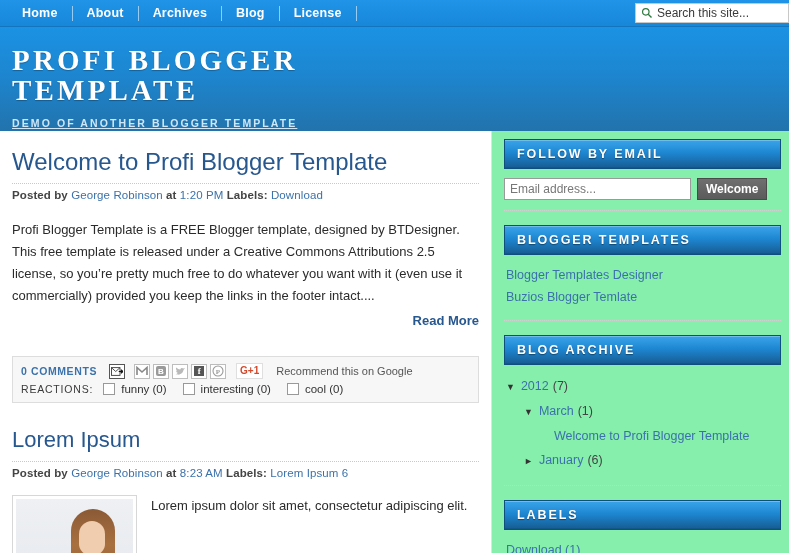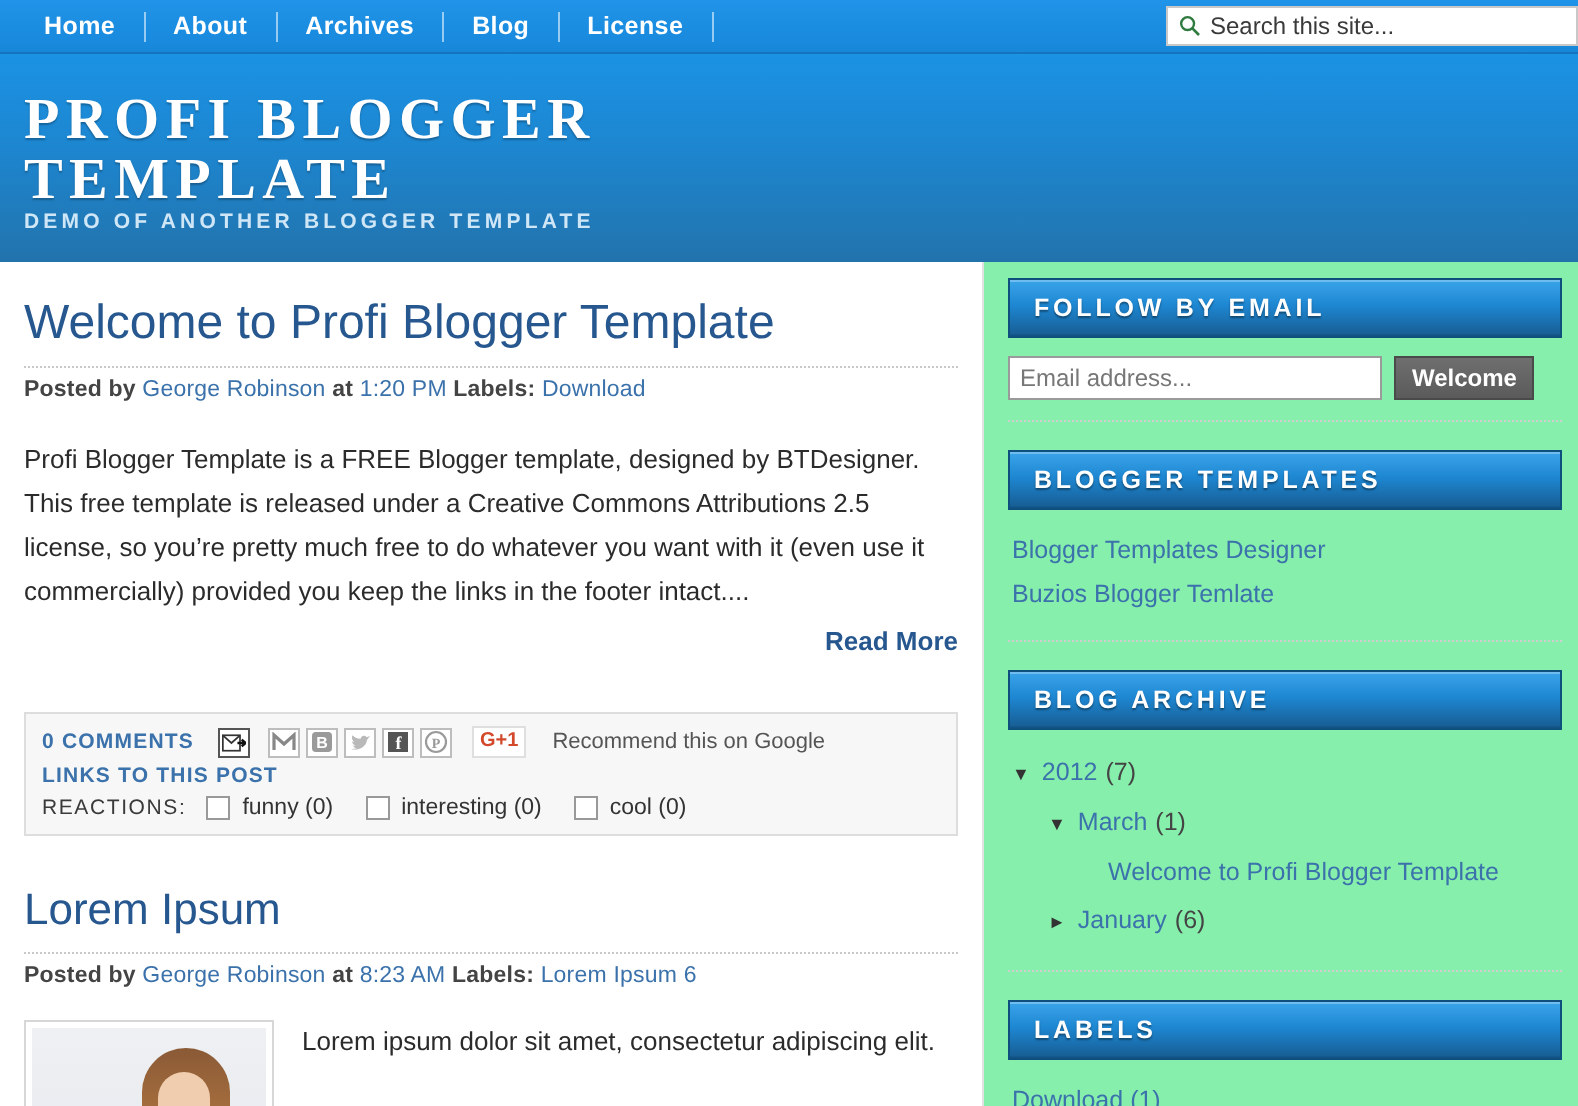--- a/index.html
+++ b/index.html
@@ -44,21 +44,21 @@
   }
   .nav-sep {
     width: 1px;
     height: 15px;
     background: rgba(255,255,255,.55);
   }
   .search-wrap {
     position: absolute;
     right: 0;
     top: 3px;
-    width: 206px;
+    width: 154px;
     height: 20px;
     background: #ffffff;
     border: 1px solid #c8c8c8;
     box-sizing: border-box;
     display: flex;
     align-items: center;
     padding-left: 5px;
   }
   .search-icon {
     width: 12px;
@@ -93,26 +93,27 @@
     font-weight: bold;
     color: #ffffff;
     letter-spacing: 3.2px;
     line-height: 30px;
     margin: 4px 0 0 0;
     text-shadow: 0 1px 1px rgba(0,0,0,.28);
     max-width: 420px;
     cursor: pointer;
   }
   .banner-sub {
-    margin-top: 0;
+    margin-top: 12px;
     font-size: 10.5px;
     font-weight: bold;
     letter-spacing: 2.1px;
     color: #cfe6f7;
     text-transform: uppercase;
+    text-decoration: underline;
   }
 
   
   .wrap {
     display: flex;
     height: 422px;
     box-sizing: border-box;
   }
   .content {
     width: 492px;
@@ -478,21 +479,20 @@
                 <circle cx="6" cy="6" r="5" fill="none" stroke="#9a9a9a" stroke-width="1.1"></circle>
                 <text x="6" y="9" font-size="7" font-family="Liberation Serif, serif" fill="#9a9a9a" text-anchor="middle" font-weight="bold">P</text>
               </svg>
             </span>
           </div>
 
           <span class="gplus">G+1</span>
           <span class="recommend">Recommend this on Google</span>
         </div>
 
-        <div class="links-to">LINKS TO THIS POST</div>
 
         <div class="reactions">
           <span class="reactions-label">REACTIONS:</span>
 
           <span class="reaction">
             <span class="box"></span>
             <span class="rl">funny (0)</span>
           </span>
           <span class="reaction">
             <span class="box"></span>

